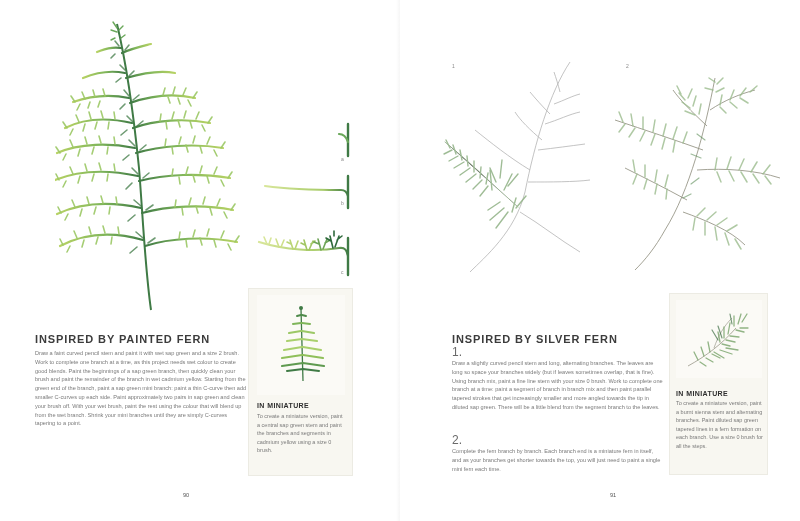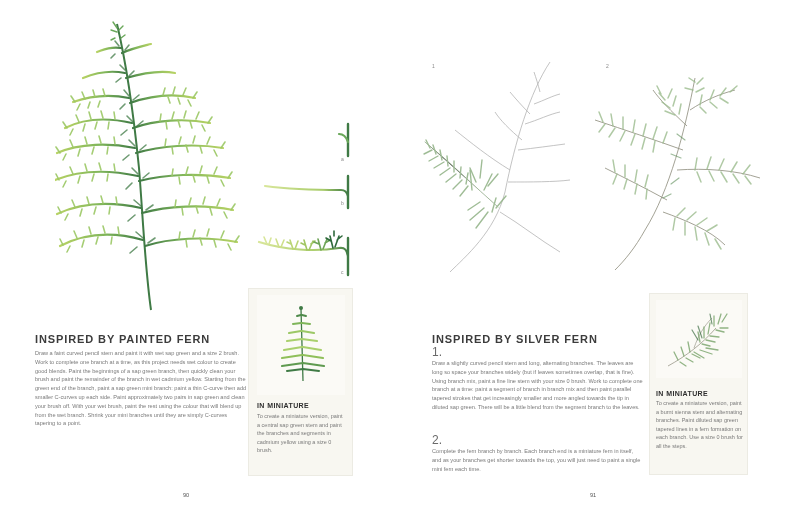--- a/index.html
+++ b/index.html
@@ -4,21 +4,21 @@
 <style>
   html, body { margin:0; padding:0; }
   body {
     width:800px; height:521px; position:relative; overflow:hidden;
     background:#ffffff;
     font-family: "Liberation Sans", "DejaVu Sans", sans-serif;
     color:#6d6d6d;
   }
   .page { position:absolute; top:0; height:521px; background:#fff; }
   .page-left { left:0; width:400px; }
-  .page-right { left:380px; width:400px; }
+  .page-right { left:400px; width:400px; }
   .gutter { position:absolute; left:396px; top:0; width:8px; height:521px;
     background:linear-gradient(90deg, rgba(0,0,0,0) 0%, rgba(0,0,0,0.035) 50%, rgba(0,0,0,0) 100%); }
 
   .abs { position:absolute; }
   .heading {
     font-weight:bold; font-size:11px; letter-spacing:0.9px; color:#3c3c3c;
     text-transform:uppercase; white-space:nowrap;
   }
   .body-text {
     font-size:5.6px; line-height:8.8px; color:#7a7a7a;

